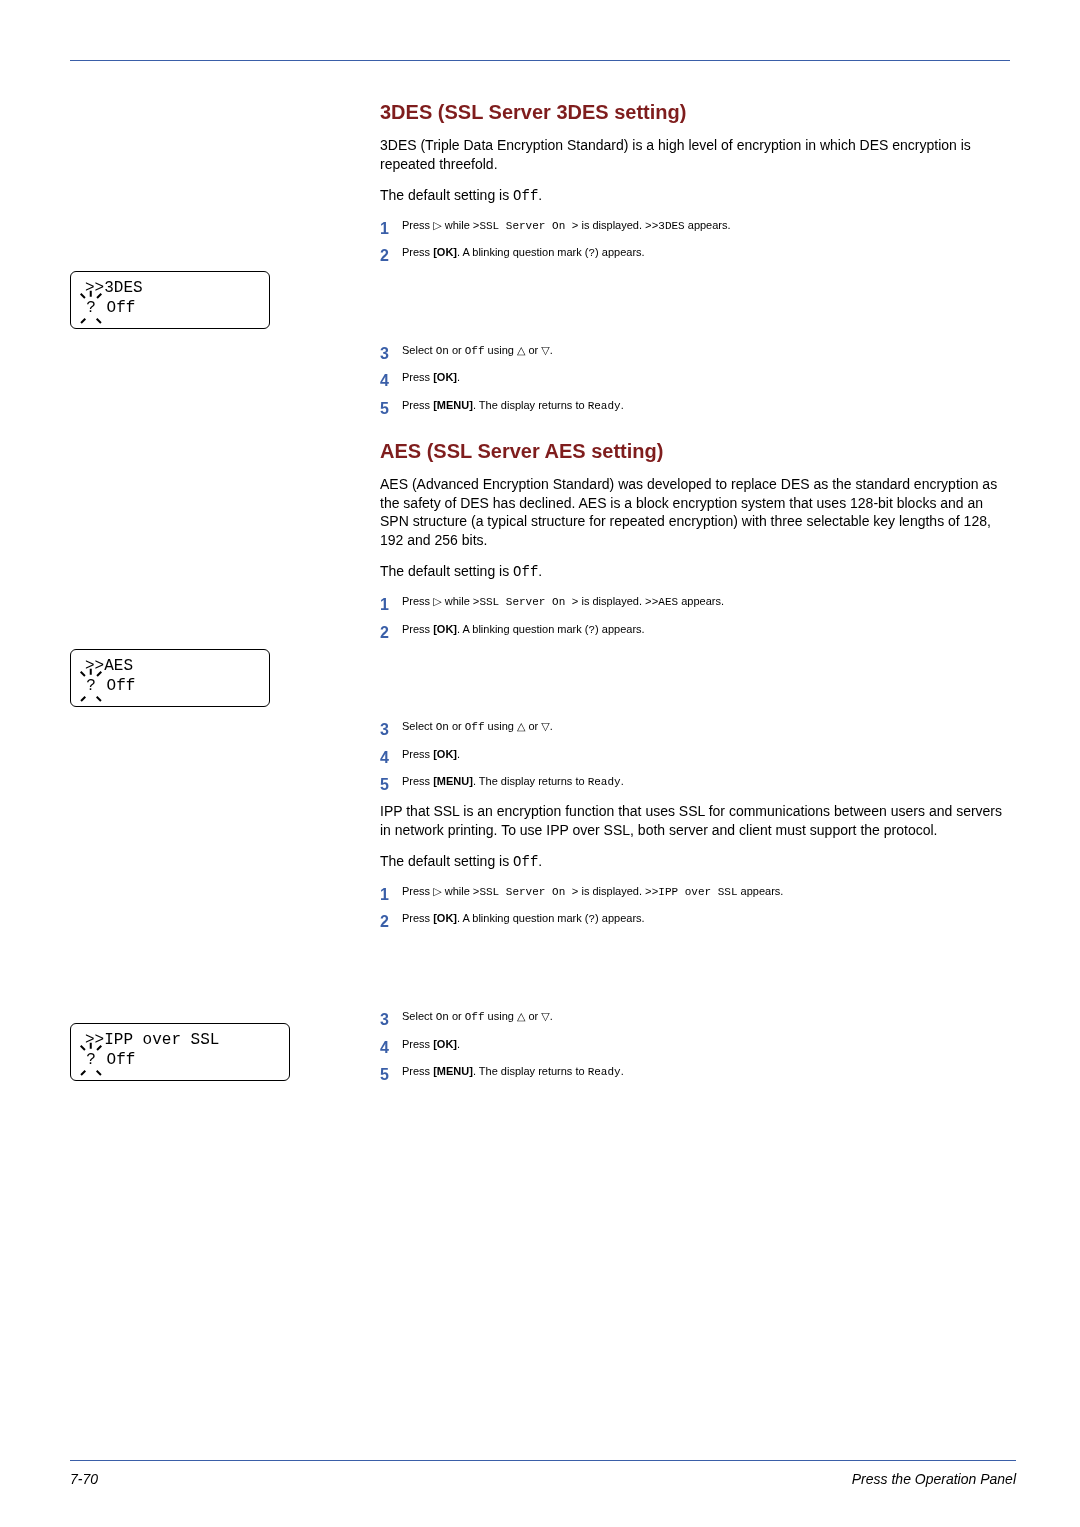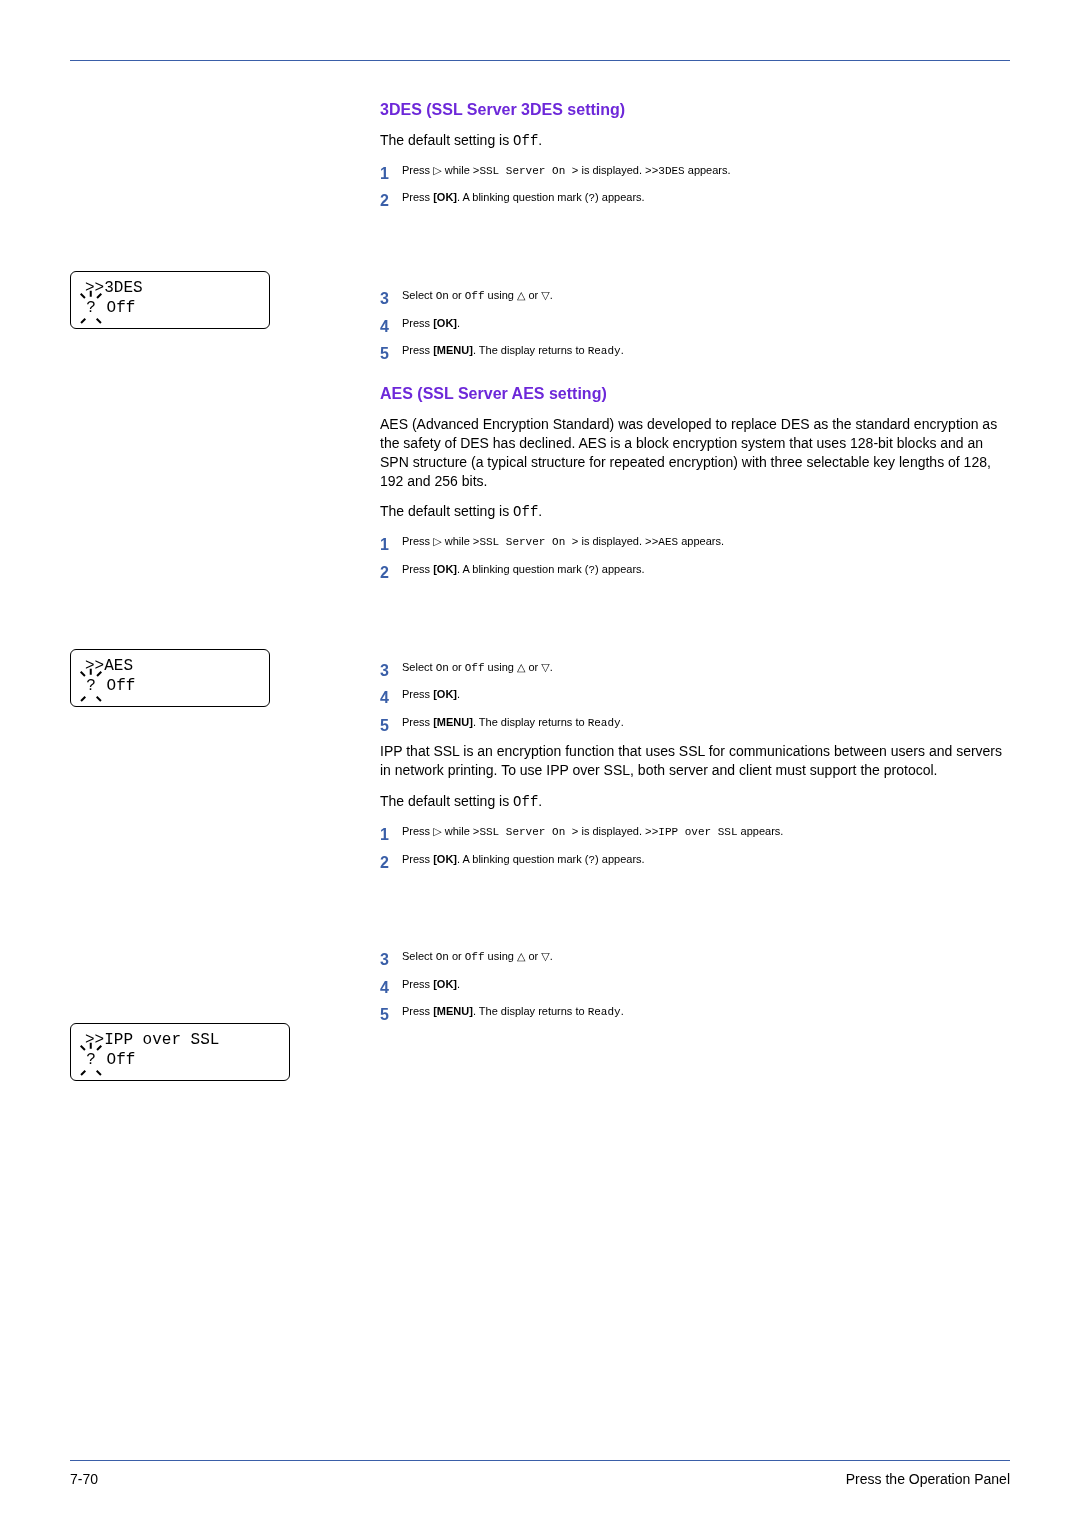--- a/index.html
+++ b/index.html
@@ -11,23 +11,23 @@
     width: 1080px;
     height: 1527px;
     position: relative;
     padding: 60px 70px 40px 70px;
   }
   .top-rule { border-top: 1px solid #3a5fa8; margin-bottom: 40px; }
   .content-area { display: flex; flex-direction: row; }
   .left-col { width: 310px; flex-shrink: 0; }
   .right-col { flex: 1; }
   .section-heading {
-    color: #6d28d9;
+    color: #7f1d1d;
     font-weight: bold;
-    font-size: 16px;
+    font-size: 20px;
     margin-bottom: 12px;
     margin-top: 20px;
   }
   .section-heading.first { margin-top: 0; }
   .para {
     font-size: 14px;
     line-height: 1.35;
     margin-bottom: 12px;
   }
   .mono { font-family: "Courier New", Courier, monospace; }
@@ -77,21 +77,22 @@
   .display-spacer-1 { height: 170px; }
   .display-box-1 { }
   .display-spacer-2 { height: 320px; }
   .display-box-2 { }
   .display-spacer-3 { height: 316px; }
   .display-box-3 { width: 220px; }
   .footer {
     position: absolute;
     bottom: 40px;
     left: 70px;
-    right: 70px;
+    right: 64px;
+    font-style: italic;
   }
   .footer-rule { border-top: 1px solid #3a5fa8; margin-bottom: 10px; }
   .footer-line { display: flex; justify-content: space-between; font-size: 14px; }
 </style>
 </head>
 <body>
 
 <div class="top-rule"></div>
 
 <div class="content-area">
@@ -127,20 +128,21 @@
           <span class="tick tc"></span><span class="tick tl"></span><span class="tick tr"></span><span class="tick bl"></span><span class="tick br"></span>
           <span class="blink-mark">?</span>
         </span><span> Off</span>
       </div>
     </div>
   </div>
 
   <div class="right-col">
 
     <div class="section-heading first">3DES (SSL Server 3DES setting)</div>
+    <p class="para">3DES (Triple Data Encryption Standard) is a high level of encryption in which DES encryption is repeated threefold.</p>
     <p class="para">
       <span>The default setting is </span><span class="mono">Off</span><span>.</span>
     </p>
     <ol class="step-list">
       <li class="step-item">
         <span class="step-num">1</span>
         <span class="step-text"><span>Press ▷ while </span><span class="mono">&gt;SSL Server On &gt;</span><span> is displayed. </span><span class="mono">&gt;&gt;3DES</span><span> appears.</span></span>
       </li>
       <li class="step-item">
         <span class="step-num">2</span>

